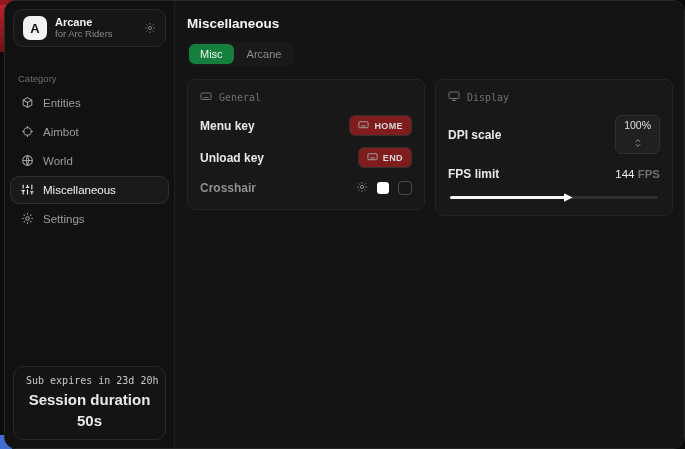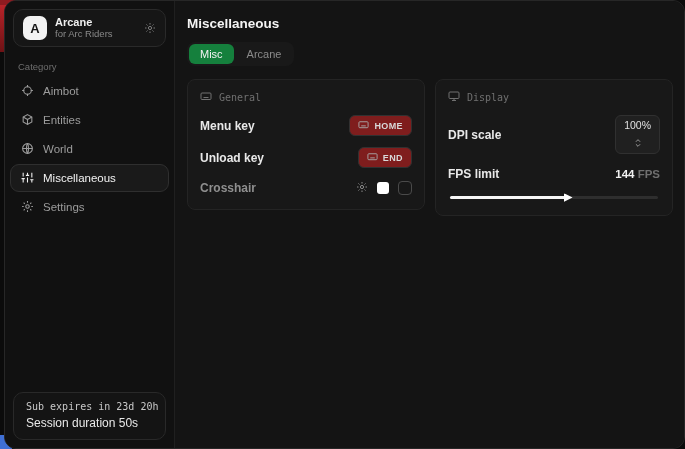--- a/index.html
+++ b/index.html
@@ -12,28 +12,28 @@
   .window { position:absolute; left:4px; top:0; right:0; bottom:0; background:#121212; border:1px solid #272727; border-radius:12px; overflow:hidden; display:flex; }
 
   
   .sidebar { width:170px; background:#111; border-right:1px solid #202020; display:flex; flex-direction:column; }
   .brand-card { margin:8px 8px 0; height:38px; border:1px solid #2a2a2a; border-radius:10px; background:#161616; display:flex; align-items:center; padding:0 9px; gap:8px; }
   .brand-logo { width:24px; height:24px; border-radius:7px; background:#f2f2f2; color:#141414; font-weight:bold; font-size:13px; display:flex; align-items:center; justify-content:center; flex:none; }
   .brand-text { display:flex; flex-direction:column; line-height:1.15; }
   .brand-title { font-size:11px; font-weight:700; color:#f0f0f0; }
   .brand-sub { font-size:9.5px; color:#8a8a8a; }
   .brand-gear { margin-left:auto; color:#7c7c7c; display:flex; }
-  .category-label { margin:14px 0 5px 13px; font-size:9.5px; color:#6e6e6e; }
+  .category-label { margin:26px 0 5px 13px; font-size:9.5px; color:#6e6e6e; }
   .nav { display:flex; flex-direction:column; gap:1px; }
   .nav-item { height:28px; display:flex; align-items:center; gap:9px; padding:0 10px; margin:0 5px; color:#9c9c9c; font-size:11.5px; border-radius:9px; border:1px solid transparent; cursor:default; }
   .nav-item svg { width:13px; height:13px; flex:none; }
   .nav-item.active { color:#f2f2f2; background:#1a1a1a; border-color:#2f2f2f; }
   .footer-card { margin:auto 8px 8px; border:1px solid #292929; border-radius:10px; background:#141414; padding:7px 12px; line-height:1.45; }
   .footer-line1 { font-family:"DejaVu Sans Mono", monospace; font-size:10px; color:#c9c9c9; white-space:nowrap; }
-  .footer-line2 { font-size:12px; font-weight:400; color:#e9e9e9; }
+  .footer-line2 { font-size:15px; font-weight:700; color:#e9e9e9;text-align:center; }
 
   
   .main { flex:1; background:#141414; padding:15px 14px 0 12px; }
   .page-title { font-size:13.5px; font-weight:700; color:#f5f5f5; }
   .tabs { display:inline-flex; background:#191919; border-radius:8px; padding:2px; gap:2px; margin-top:11px; }
   .tab { padding:4px 11px; font-size:11px; color:#8a8a8a; border-radius:6px; cursor:default; }
   .tab.active { background:#15803d; color:#f2f2f2; font-weight:400; }
 
   .cards { display:flex; gap:10px; margin-top:13px; align-items:flex-start; }
   .card { width:238px; background:#181818; border:1px solid #242424; border-radius:8px; padding:10px 12px 12px; }
@@ -48,21 +48,21 @@
 
   .crosshair-controls { display:flex; align-items:center; gap:9px; }
   .crosshair-controls svg { width:12px; height:12px; color:#8a8a8a; }
   .swatch { width:12px; height:12px; border-radius:3px; background:#ffffff; }
   .checkbox { width:14px; height:14px; border:1.5px solid #4a4a4a; border-radius:4px; background:transparent; }
 
   .dpi-select { display:flex; align-items:center; gap:7px; background:#202020; border:1px solid #303030; border-radius:6px; padding:3px 8px; font-size:10.5px; color:#e0e0e0; cursor:default;flex-direction:column; }
   .dpi-select svg { width:10px; height:10px; color:#9a9a9a; }
 
   .fps-value { font-size:11.5px; }
-  .fps-num { color:#f0f0f0; font-weight:700; }
+  .fps-num { color:#f0f0f0; font-weight:400; }
   .fps-unit { color:#6f6f6f; font-weight:600; }
 
   .slider { position:relative; height:3px; background:#2e2e2e; border-radius:2px; margin:13px 2px 4px; cursor:default; }
   .slider-fill { position:absolute; left:0; top:0; height:100%; background:#f5f5f5; border-radius:2px; }
   .slider-thumb { position:absolute; right:-4px; top:50%; transform:translateY(-50%); width:9px; height:9px; background:#ffffff; clip-path:polygon(0 0,100% 50%,0 100%); }
 </style>
 </head>
 <body>
 
 <div class="stage">
@@ -85,31 +85,31 @@
               <path d="M12 2v3M12 19v3M2 12h3M19 12h3M4.9 4.9l2.1 2.1M17 17l2.1 2.1M19.1 4.9L17 7M7 17l-2.1 2.1"></path>
             </svg>
         </span>
       </div>
 
       <div class="category-label">Category</div>
 
       <div class="nav">
         <div class="nav-item">
           <span><svg viewBox="0 0 24 24" fill="none" stroke="currentColor" stroke-width="2" width="13" height="13">
+                <path d="M12 3l8 4.5v9L12 21l-8-4.5v-9z"></path>
+                <path d="M12 12l8-4.5M12 12L4 7.5M12 12v9"></path>
+              </svg></span>
+          <span>Entities</span>
+        </div>
+        <div class="nav-item">
+          <span><svg viewBox="0 0 24 24" fill="none" stroke="currentColor" stroke-width="2" width="13" height="13">
                 <circle cx="12" cy="12" r="7"></circle>
                 <path d="M12 2v4M12 18v4M2 12h4M18 12h4"></path>
               </svg></span>
           <span>Aimbot</span>
-        </div>
-        <div class="nav-item">
-          <span><svg viewBox="0 0 24 24" fill="none" stroke="currentColor" stroke-width="2" width="13" height="13">
-                <path d="M12 3l8 4.5v9L12 21l-8-4.5v-9z"></path>
-                <path d="M12 12l8-4.5M12 12L4 7.5M12 12v9"></path>
-              </svg></span>
-          <span>Entities</span>
         </div>
         <div class="nav-item">
           <span><svg viewBox="0 0 24 24" fill="none" stroke="currentColor" stroke-width="2" width="13" height="13">
                 <circle cx="12" cy="12" r="9"></circle>
                 <path d="M3 12h18M12 3c2.5 2.6 2.5 15.4 0 18M12 3c-2.5 2.6-2.5 15.4 0 18"></path>
               </svg></span>
           <span>World</span>
         </div>
         <div class="nav-item active">
           <span><svg viewBox="0 0 24 24" fill="none" stroke="currentColor" stroke-width="2" width="13" height="13">

